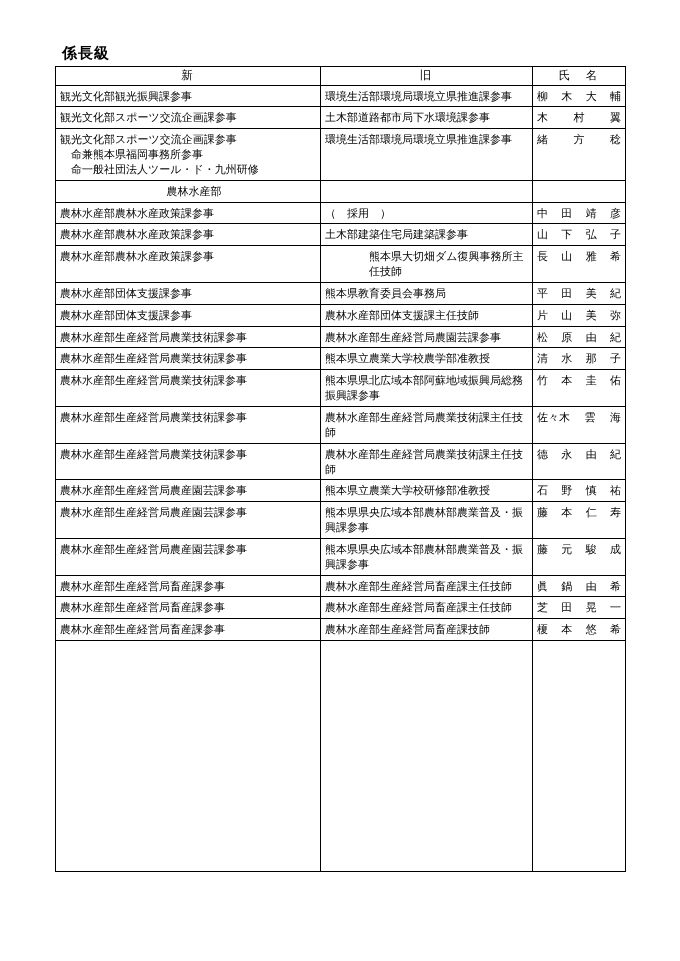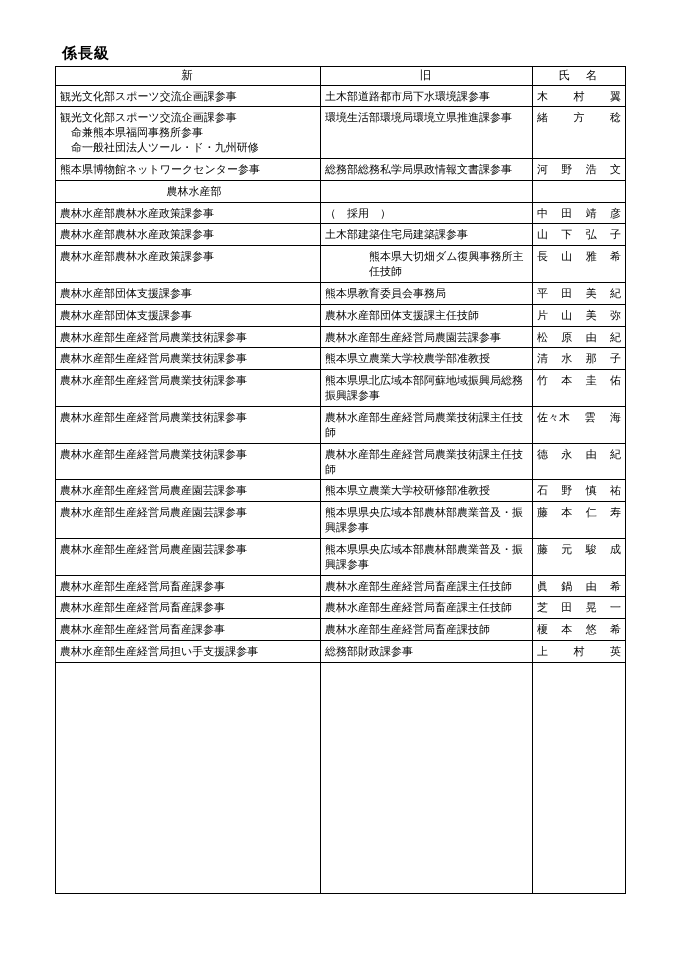--- a/index.html
+++ b/index.html
@@ -101,20 +101,32 @@
     </colgroup>
     <thead>
       <tr>
         <th>新</th>
         <th>旧</th>
         <th>氏　名</th>
       </tr>
     </thead>
     <tbody id="tbody">
         <tr>
+          <td style="white-space: pre-wrap;">観光文化部観光振興課参事</td>
+          <td style="white-space: pre-wrap;">環境生活部環境局環境立県推進課参事</td>
+          <td class="name">
+            <div class="name-inner">
+              <span>柳</span>
+              <span>木</span>
+              <span>大</span>
+              <span>輔</span>
+            </div>
+          </td>
+        </tr>
+        <tr>
           <td style="white-space: pre-wrap;">観光文化部スポーツ交流企画課参事</td>
           <td style="white-space: pre-wrap;">土木部道路都市局下水環境課参事</td>
           <td class="name">
             <div class="name-inner">
               <span>木</span>
               <span>村</span>
               <span>翼</span>
             </div>
           </td>
         </tr>
@@ -125,32 +137,20 @@
           <td style="white-space: pre-wrap;">環境生活部環境局環境立県推進課参事</td>
           <td class="name">
             <div class="name-inner">
               <span>緒</span>
               <span>方</span>
               <span>稔</span>
             </div>
           </td>
         </tr>
         <tr>
-          <td style="white-space: pre-wrap;">熊本県博物館ネットワークセンター参事</td>
-          <td style="white-space: pre-wrap;">総務部総務私学局県政情報文書課参事</td>
-          <td class="name">
-            <div class="name-inner">
-              <span>河</span>
-              <span>野</span>
-              <span>浩</span>
-              <span>文</span>
-            </div>
-          </td>
-        </tr>
-        <tr>
           <td class="section" colspan="1"><span class="sec-label">農林水産部</span></td>
           <td></td>
           <td></td>
         </tr>
         <tr>
           <td style="white-space: pre-wrap;">農林水産部農林水産政策課参事</td>
           <td style="white-space: pre-wrap;">（　採用　）</td>
           <td class="name">
             <div class="name-inner">
               <span>中</span>
@@ -332,31 +332,20 @@
           <td style="white-space: pre-wrap;">農林水産部生産経営局畜産課技師</td>
           <td class="name">
             <div class="name-inner">
               <span>榎</span>
               <span>本</span>
               <span>悠</span>
               <span>希</span>
             </div>
           </td>
         </tr>
-        <tr>
-          <td style="white-space: pre-wrap;">農林水産部生産経営局担い手支援課参事</td>
-          <td style="white-space: pre-wrap;">総務部財政課参事</td>
-          <td class="name">
-            <div class="name-inner">
-              <span>上</span>
-              <span>村</span>
-              <span>英</span>
-            </div>
-          </td>
-        </tr>
         <tr class="filler">
           <td style="height: 224px;"></td>
           <td style="height: 224px;"></td>
           <td style="height: 224px;"></td>
         </tr>
       </tbody>
   </table>
 
 </div>
 

